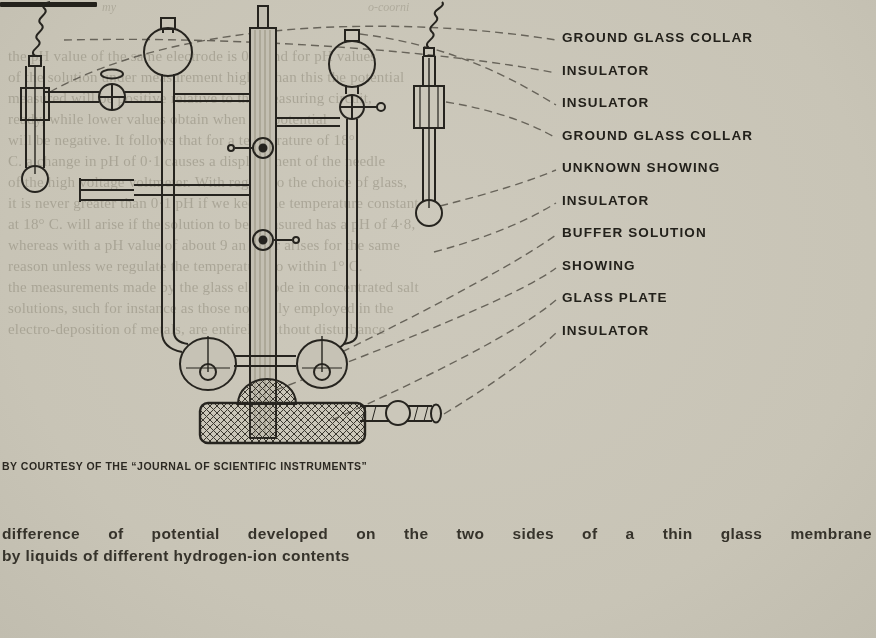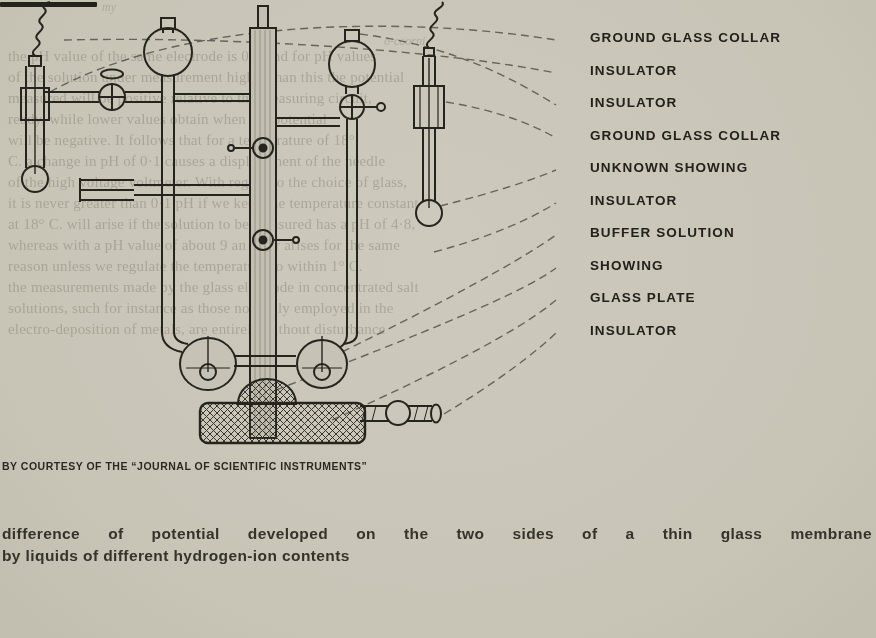--- a/index.html
+++ b/index.html
@@ -11,21 +11,21 @@
   .top-rule{position:absolute;left:0;top:2px;width:97px;height:5px;background:#24221c;border-radius:1px;}
   .bleed{
     position:absolute;left:8px;top:46px;width:552px;opacity:.42;filter:blur(.35px);
     color:#7e7969;font:15px/21px "Liberation Serif",serif;letter-spacing:.2px;
   }
   .bleed-line{white-space:nowrap;overflow:hidden;}
   .bleed-frag{position:absolute;opacity:.35;color:#7e7969;font:italic 12px "Liberation Serif",serif;}
   .sketch{position:absolute;left:0;top:0;}
   .fig-label{
     position:absolute;left:562px;white-space:nowrap;
-    font:700 13.5px "Liberation Sans",sans-serif;letter-spacing:1.1px;color:#23211b;margin-left:28px;
+    font:700 13.5px "Liberation Sans",sans-serif;letter-spacing:1.1px;color:#23211b;
   }
   .courtesy{
     position:absolute;left:2px;top:460px;white-space:nowrap;
     font:700 10.5px "Liberation Sans",sans-serif;letter-spacing:.5px;color:#2c2922;
   }
   .fig-title{
     position:absolute;left:2px;top:479px;white-space:nowrap;
     font:700 15.5px "Liberation Sans",sans-serif;letter-spacing:1.1px;color:#221f19;
   }
   .cap-line{
@@ -38,21 +38,21 @@
   .cap-line.l3{top:547px;text-align:center;text-align-last:left}
 </style>
 </head>
 <body>
 
 <div class="page">
 
   <div class="top-rule"></div>
 
   <div class="bleed-frag" style="left:102px;top:0;font-style:italic;">my</div>
-  <div class="bleed-frag" style="left:384px;top:0;margin-top:34px;">o-coorni</div>
+  <div class="bleed-frag" style="left:368px;top:0;">o-coorni</div>
 
   <div class="bleed">
     <div class="bleed-line">the pH value of the same electrode is 0·1 and for pH values</div>
     <div class="bleed-line">of the solution under measurement higher than this the potential</div>
     <div class="bleed-line">measured will be positive relative to the measuring circuit,</div>
     <div class="bleed-line">ready, while lower values obtain when the potential</div>
     <div class="bleed-line">will be negative. It follows that for a temperature of 18°</div>
     <div class="bleed-line">C. a change in pH of 0·1 causes a displacement of the needle</div>
     <div class="bleed-line">of the high voltage voltmeter. With regard to the choice of glass,</div>
     <div class="bleed-line">it is never greater than 0·1 pH if we keep the temperature constant</div>

